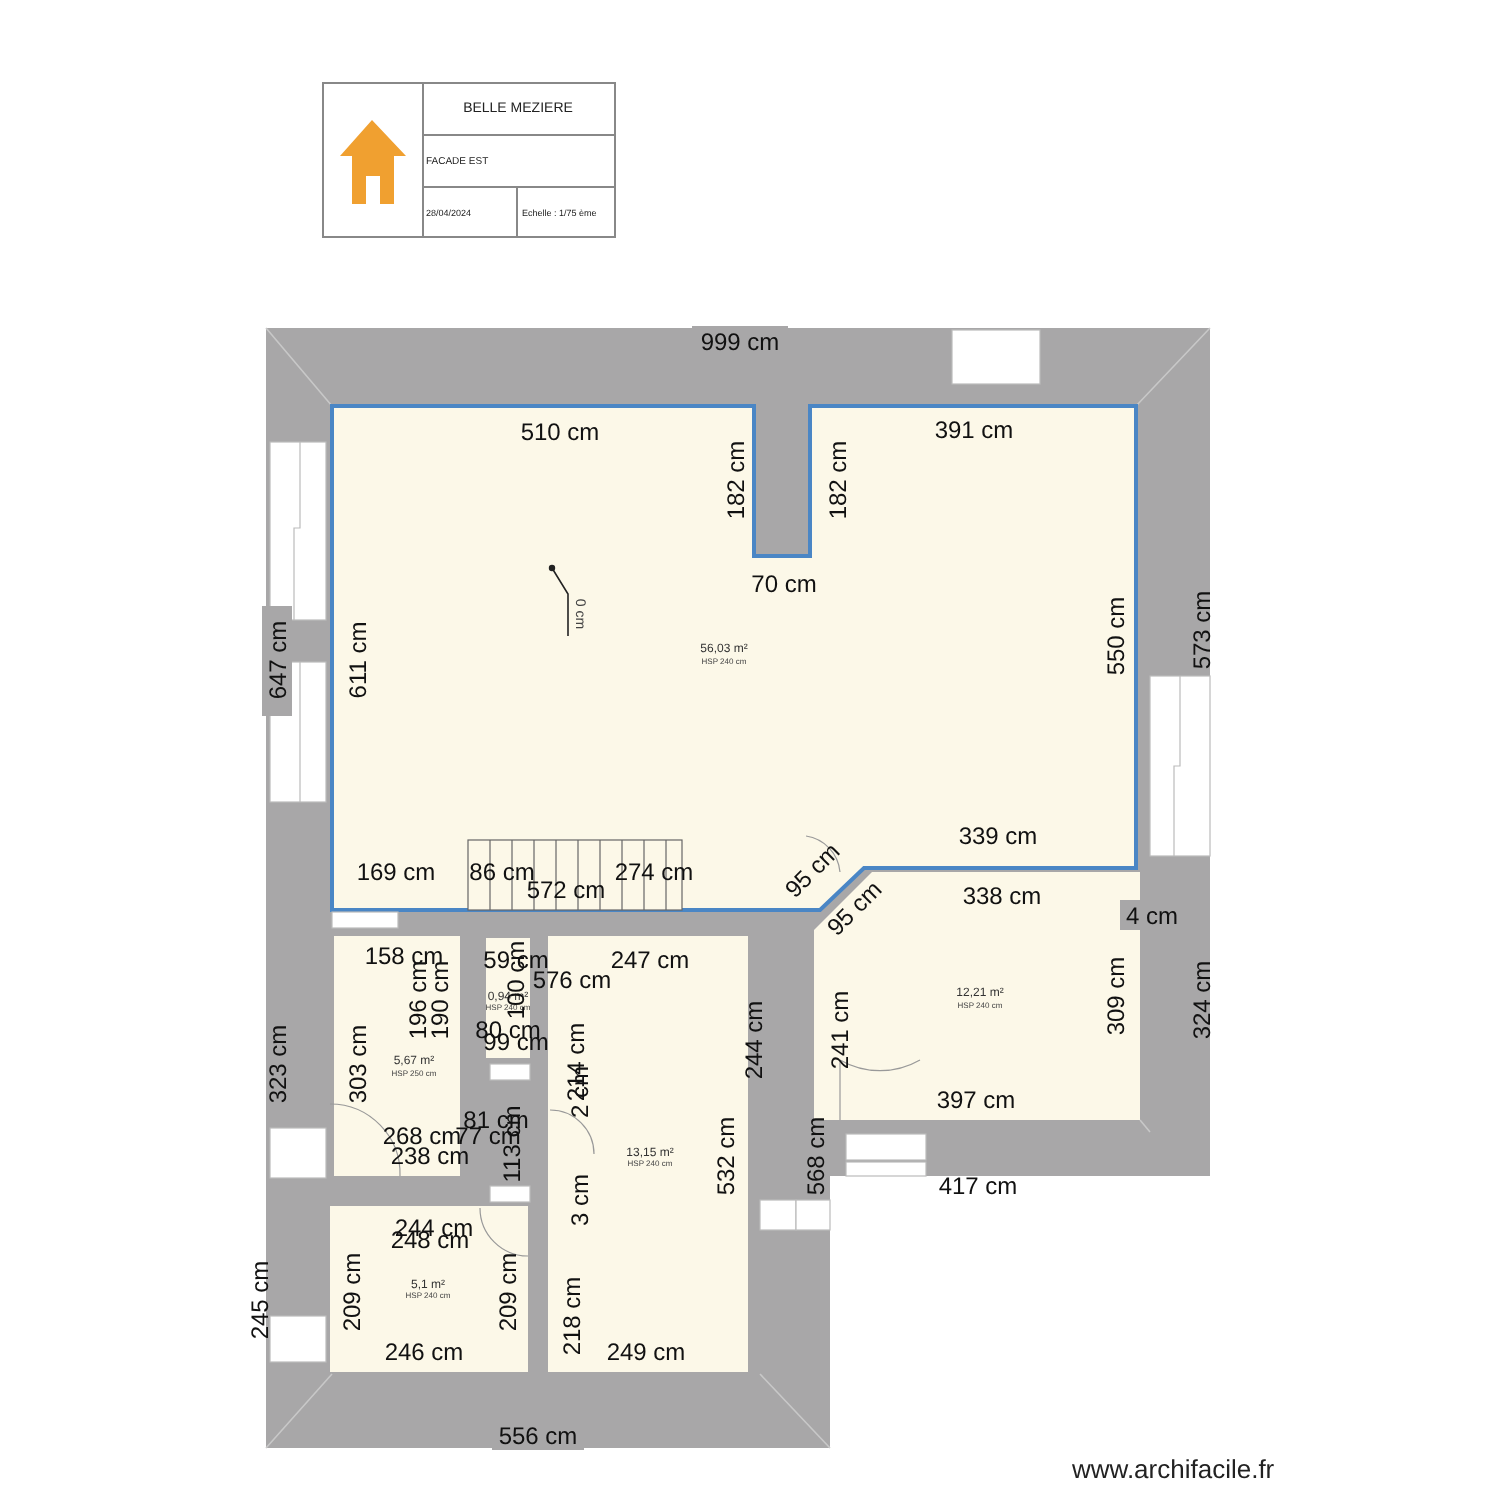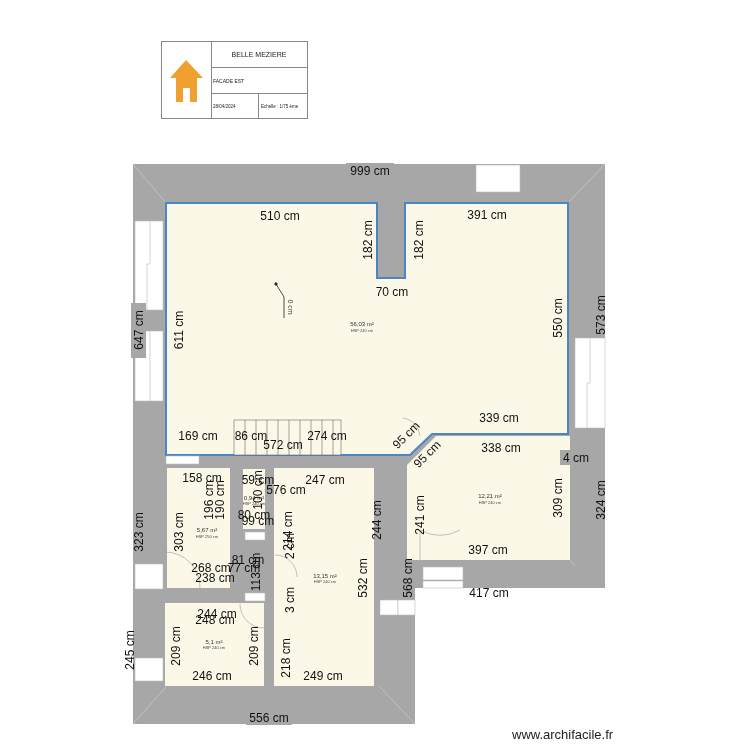--- a/index.html
+++ b/index.html
@@ -8,21 +8,21 @@
   .tb-logo { position: absolute; left: 0; top: 0; width: 49px; height: 76px; border-right: 1px solid #888; }
   .tb-cell { position: absolute; font-size: 6px; color: #222; display: flex; align-items: center; padding-left: 2px; box-sizing: border-box; }
   .tb-title { left: 49px; top: 0; width: 96px; height: 26px; border-bottom: 1px solid #888; justify-content: center; padding-left: 0; font-size: 7px; }
   .tb-sub { left: 49px; top: 26px; width: 96px; height: 26px; border-bottom: 1px solid #888; font-size: 5px; }
   .tb-date { left: 49px; top: 52px; width: 48px; height: 24px; border-right: 1px solid #888; font-size: 4.5px; }
   .tb-scale { left: 97px; top: 52px; width: 48px; height: 24px; font-size: 4.5px; }
   svg.plan { position: absolute; left: 0; top: 0; }
   .dim { font-family: "Liberation Sans", sans-serif; font-size: 12px; fill: #111; }
   .small { font-family: "Liberation Sans", sans-serif; font-size: 6px; fill: #333; }
   .tiny { font-family: "Liberation Sans", sans-serif; font-size: 4px; fill: #444; }
-  .watermark { position: absolute; left: 512px; top: 727px; font-size: 13px; color: #222; }
+  .watermark { position: absolute; left: 536px; top: 727px; font-size: 13px; color: #222; }
 </style>
 </head>
 <body>
 
 <div class="titleblock">
   <div class="tb-logo">
     <svg width="49" height="76" viewBox="0 0 49 76">
       <polygon points="24,18 8,36 14,36 14,60 21,60 21,46 28,46 28,60 35,60 35,36 41,36" fill="#F0A030"></polygon>
     </svg>
   </div>

